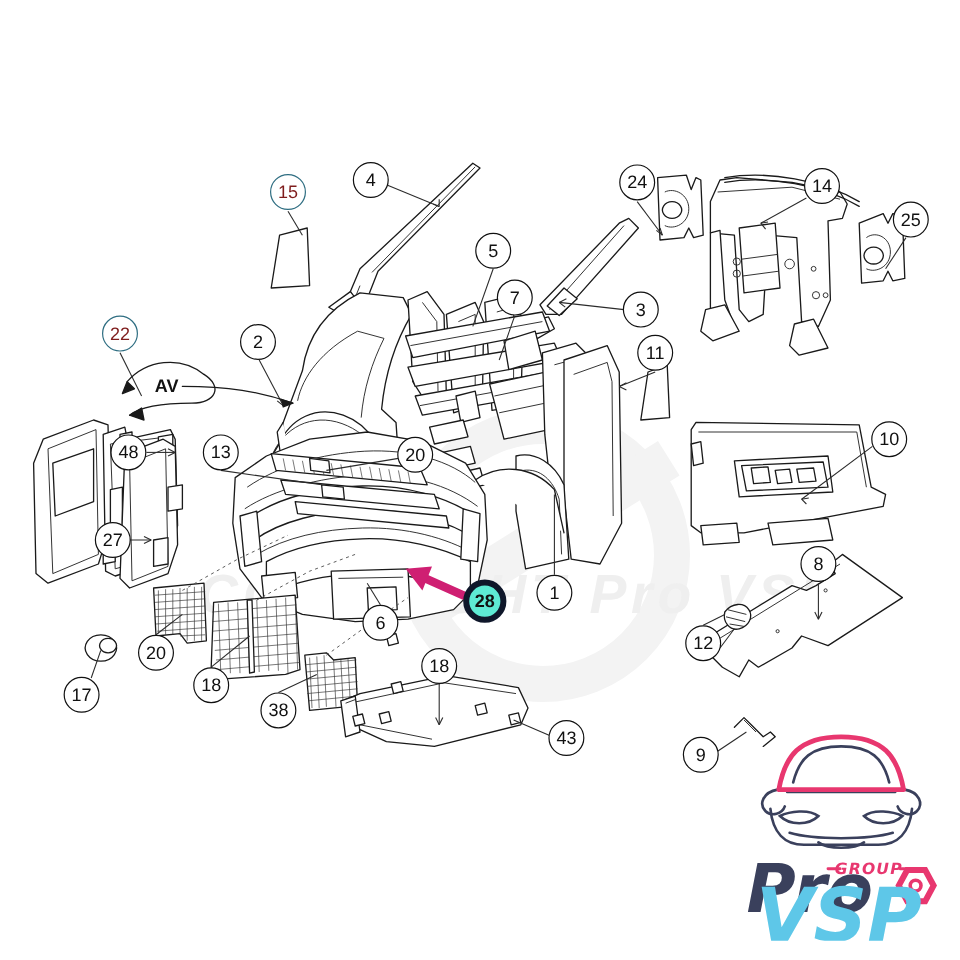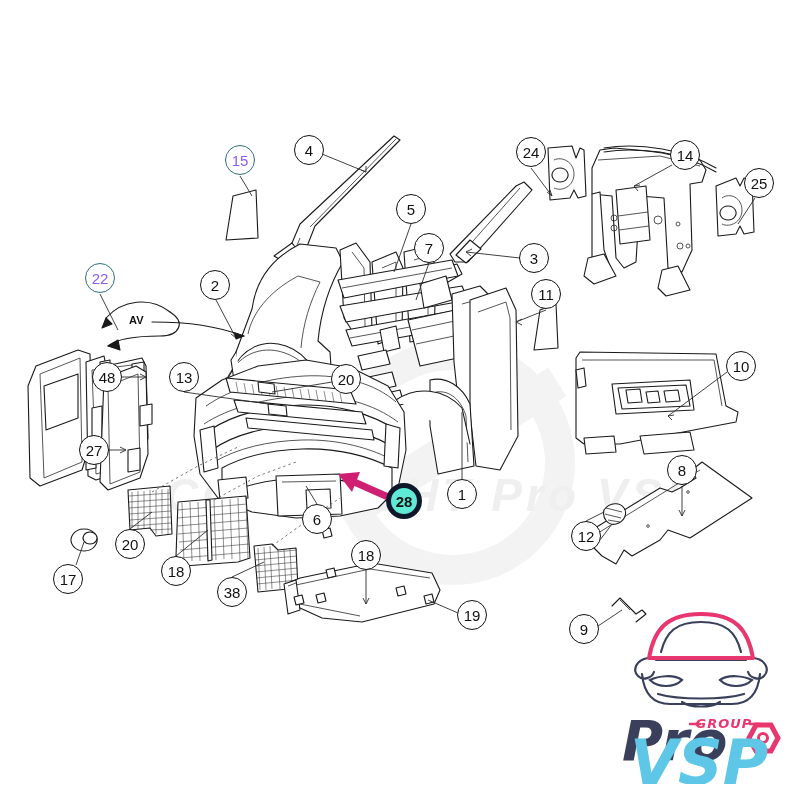--- a/index.html
+++ b/index.html
@@ -33,24 +33,24 @@
   #art .hatch{fill:none;stroke:#333;stroke-width:0.55;}
 
   
   .cal{position:absolute;width:30px;height:30px;border-radius:50%;
        background:#ffffff;border:1.4px solid #111;
        display:flex;align-items:center;justify-content:center;
        font-size:15px;color:#111;font-family:"Liberation Sans",sans-serif;
        box-sizing:border-box;z-index:6;}
   .cal.hl{background:#5eead4;border:5px solid #0f172a;width:36px;height:36px;
           font-weight:bold;color:#111;z-index:9;}
-  .cal.wmk{background:rgba(255,255,255,0.35);border-color:#2f6e82;color:#8b5cf6;z-index:4;}
-
-  
-  .avtxt{position:absolute;left:129px;top:314px;font-size:11px;font-weight:bold;color:#111;z-index:5;}
+  .cal.wmk{background:rgba(255,255,255,0.35);border-color:#2f6e82;color:#7f1d1d;z-index:4;}
+
+  
+  .avtxt{position:absolute;left:129px;top:314px;font-size:15px;font-weight:bold;color:#111;z-index:5;}
 
   
   #logo{position:absolute;left:612px;top:588px;width:178px;height:196px;z-index:8;}
 </style>
 </head>
 <body>
 
 <div id="stage">
 
   <div class="wm-ring"></div>
@@ -353,21 +353,21 @@
   <div class="cal" style="left:169px;top:362px">13</div>
   <div class="cal" style="left:670px;top:140px">14</div>
   <div class="cal wmk" style="left:225px;top:145px">15</div>
   <div class="cal" style="left:331px;top:364px">20</div>
   <div class="cal" style="left:53px;top:564px">17</div>
   <div class="cal" style="left:351px;top:540px">18</div>
   <div class="cal" style="left:161px;top:556px">18</div>
   <div class="cal" style="left:115px;top:529px">20</div>
   <div class="cal" style="left:217px;top:577px">38</div>
   <div class="cal wmk" style="left:85px;top:263px">22</div>
-  <div class="cal" style="left:457px;top:600px">19</div>
+  <div class="cal" style="left:457px;top:600px">43</div>
   <div class="cal" style="left:516px;top:137px">24</div>
   <div class="cal" style="left:744px;top:168px">25</div>
   <div class="cal" style="left:92px;top:362px">48</div>
   <div class="cal" style="left:79px;top:435px">27</div>
   <div class="cal hl" style="left:386px;top:483px">28</div>
 
   <div class="avtxt">AV</div>
 
   <svg id="logo" viewBox="0 0 178 196">
 

